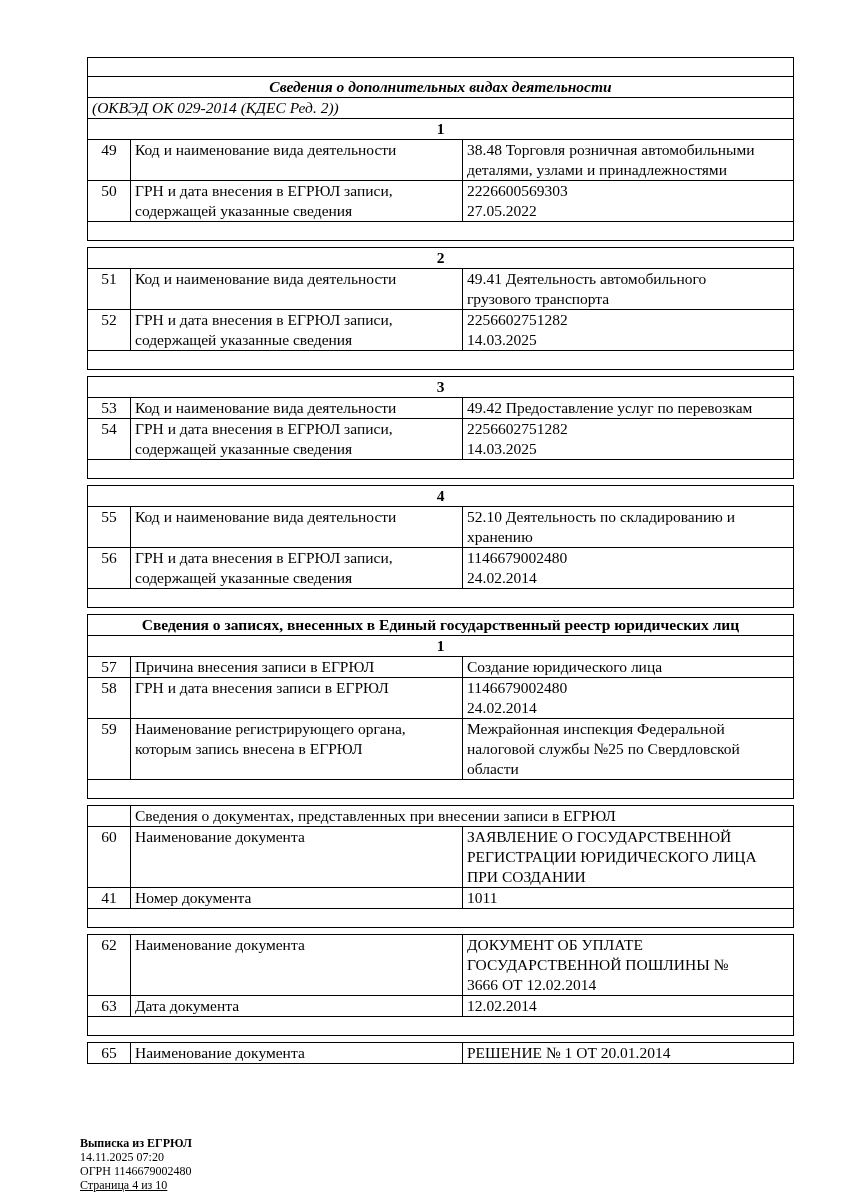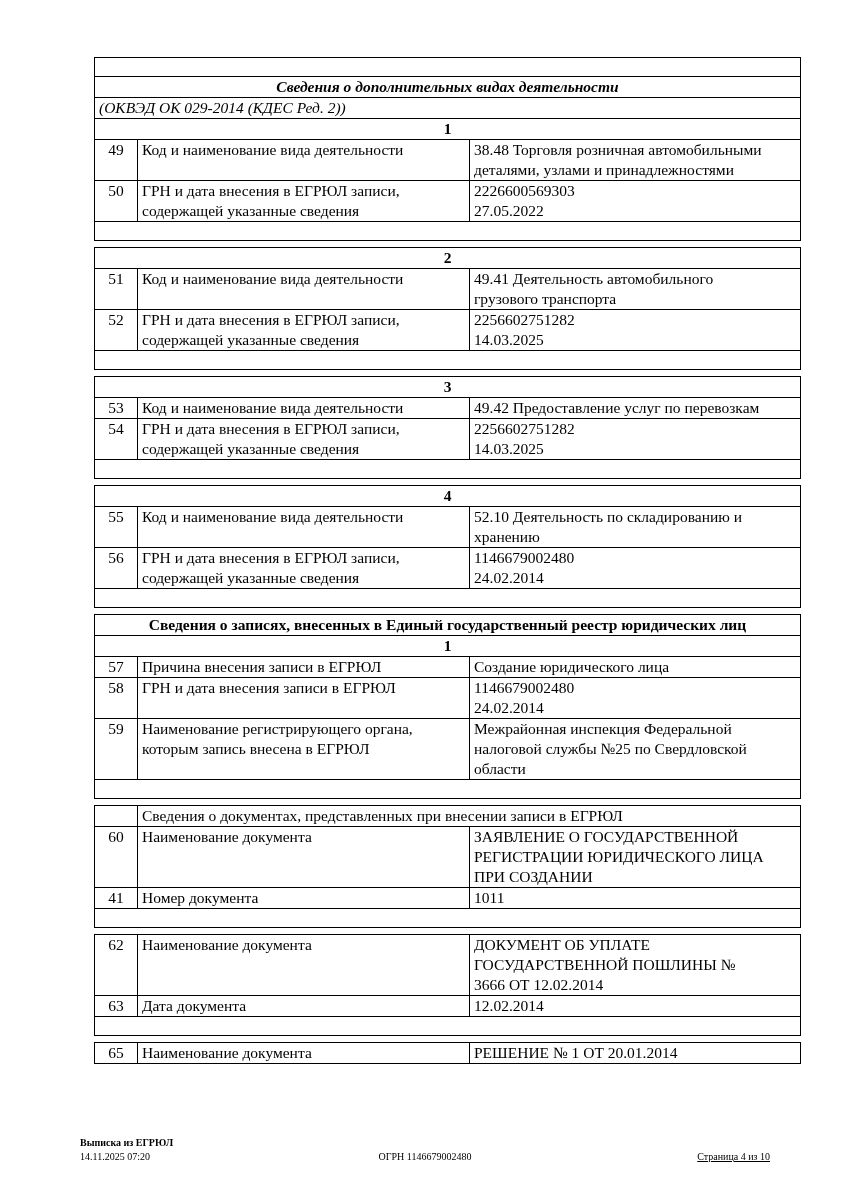--- a/index.html
+++ b/index.html
@@ -18,21 +18,21 @@
   #doc {
     position: absolute;
     left: 82px;
     top: 57px;
     width: 706px;
   }
   table.sec-table {
     border-collapse: collapse;
     table-layout: fixed;
     width: 706px;
-    margin: 0 0 6px 12px;
+    margin: 0 0 6px 5px;
   }
   table.sec-table td {
     border: 1px solid #000000;
     vertical-align: top;
     padding: 0 4px;
     font-size: 15.5px;
     line-height: 20px;
     overflow: hidden;
     word-wrap: break-word;
   }
@@ -71,23 +71,24 @@
   td.row-subheader {
     text-align: left;
   }
   .value-line { display: block; }
   #footer {
     position: absolute;
     left: 80px;
     top: 1136px;
     width: 690px;
     display: flex;
-    align-items: flex-end;
-    font-size: 10px;
+    align-items: flex-start;
+    font-size: 12px;
     line-height: 14px;
+    flex-direction: column;
   }
   #footer .f-left  { flex: 1 1 0; text-align: left; }
   #footer .f-center{ flex: 1 1 0; text-align: center; }
   #footer .f-right { flex: 1 1 0; text-align: right; text-decoration: underline; }
   .f-bold { font-weight: bold; }
 </style>
 </head>
 <body>
 
 <div id="doc">

